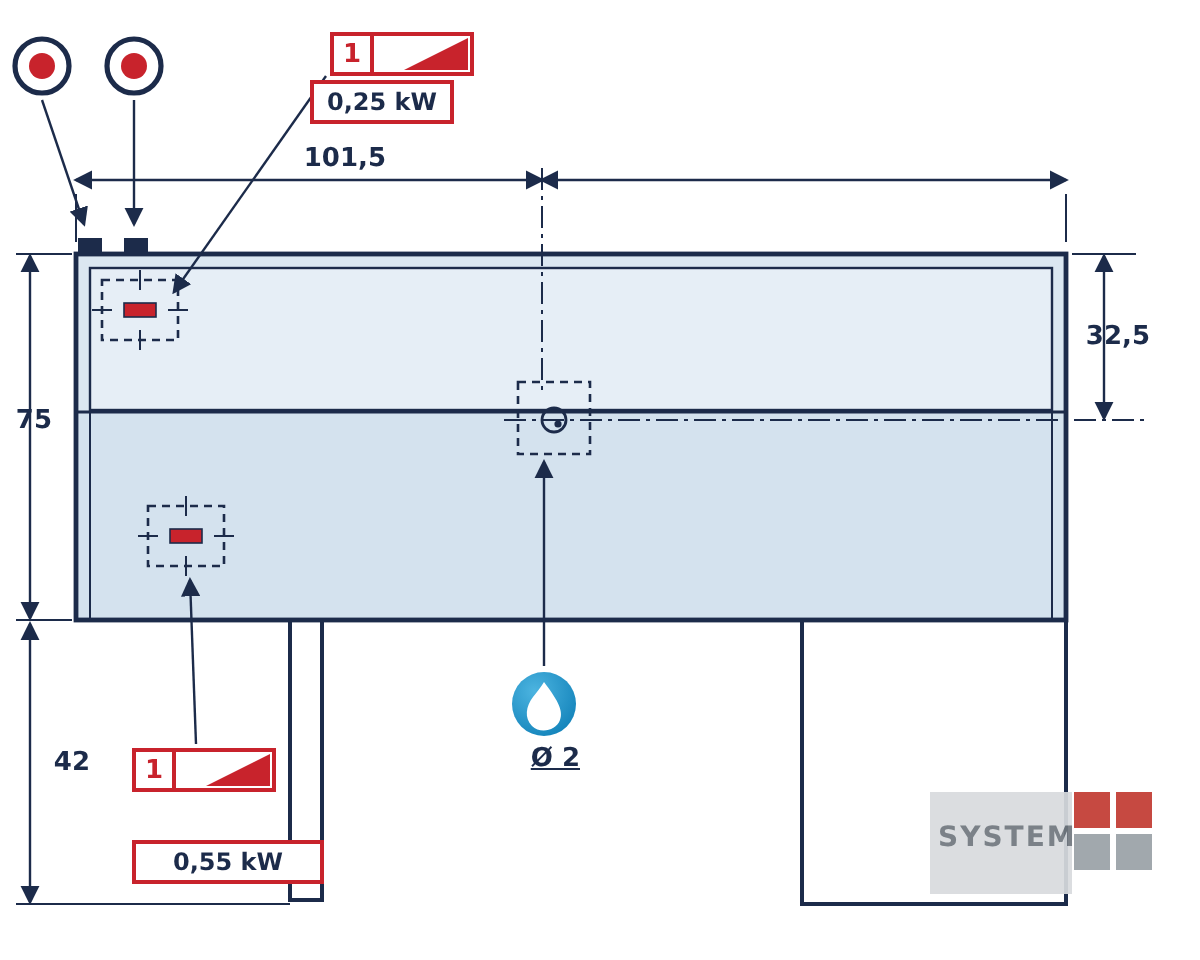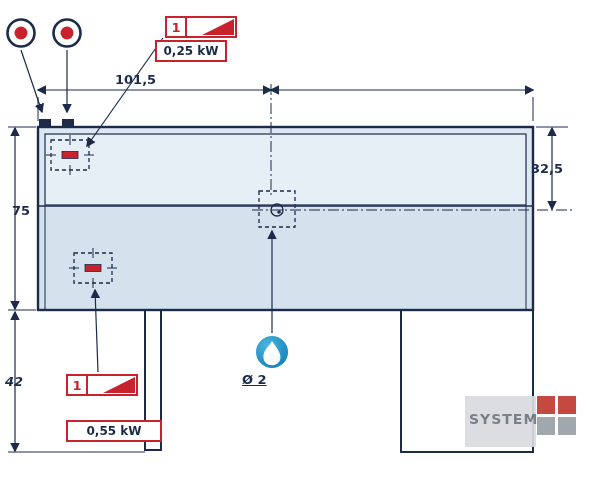--- a/index.html
+++ b/index.html
@@ -13,21 +13,21 @@
   .dim     { stroke-width:1.2; }
   .dash    { stroke-dasharray:4 3; stroke-width:1.3; }
   .cl      { stroke-width:1; stroke-dasharray:11 3 2 3; }
   .fill-line { fill:var(--c-line,#1c2b4a); }
   .f-red   { fill:var(--c-red,#c8232c); }
   .redrect { fill:var(--c-red,#c8232c); stroke:var(--c-line,#1c2b4a); stroke-width:.8; }
   .panel   { fill:var(--c-panel,#e6eef6); stroke:var(--c-line,#1c2b4a); stroke-width:1.2; }
 
   
   .txt { position:absolute; color:var(--c-line,#1c2b4a); font-size:13px; font-weight:600;
-         text-align:left; white-space:nowrap; }
+         text-align:right; white-space:nowrap; }
 
   
   .flagbox { position:absolute; display:flex; }
   .cell { border:2px solid var(--c-red,#c8232c); background:#fff; }
   .cell.num { width:22px; height:22px; display:flex; align-items:center; justify-content:center;
               color:var(--c-red,#c8232c); font-weight:700; font-size:13px; }
   .cell.flag { width:50px; height:22px; border-left:none; position:relative; }
   .flag-tri { position:absolute; right:1px; top:1px; width:32px; height:16px;
               background:var(--c-red,#c8232c); clip-path:polygon(0 100%,100% 0,100% 100%); }
   .kwbox { position:absolute; border:2px solid var(--c-red,#c8232c); background:#fff;
@@ -147,23 +147,23 @@
                C262 359 263 353 266.5 348.5 C268.5 346 270.5 343.5 272 341 Z" fill="#fff"></path>
     </g>
 
     <g>
       <line class="ln dim" x1="163" y1="38" x2="87" y2="146" marker-end="url(#arr)"></line>
       <line class="ln dim" x1="98" y1="372" x2="95" y2="290" marker-end="url(#arr)"></line>
     </g>
   </svg>
 
   <div class="txt" style="left:115px;top:72px;width:78px;">101,5</div>
-  <div class="txt" style="left:0px;top:203px;width:26px;margin-left:12px;">75</div>
+  <div class="txt" style="left:0px;top:203px;width:26px;">75</div>
   <div class="txt" style="left:531px;top:161px;width:44px;">32,5</div>
-  <div class="txt" style="left:5px;top:374px;width:28px;font-style:italic;">42</div>
+  <div class="txt" style="left:17px;top:374px;width:28px;">42</div>
   <div class="txt" style="left:242px;top:372px;width:48px;text-decoration:underline;">Ø 2</div>
 
   <div class="flagbox" style="left:165px;top:16px;">
     <div class="cell num">1</div>
     <div class="cell flag">
       <div class="flag-tri"></div>
     </div>
   </div>
   <div class="kwbox" style="left:155px;top:40px;width:72px;">0,25 kW</div>
 

